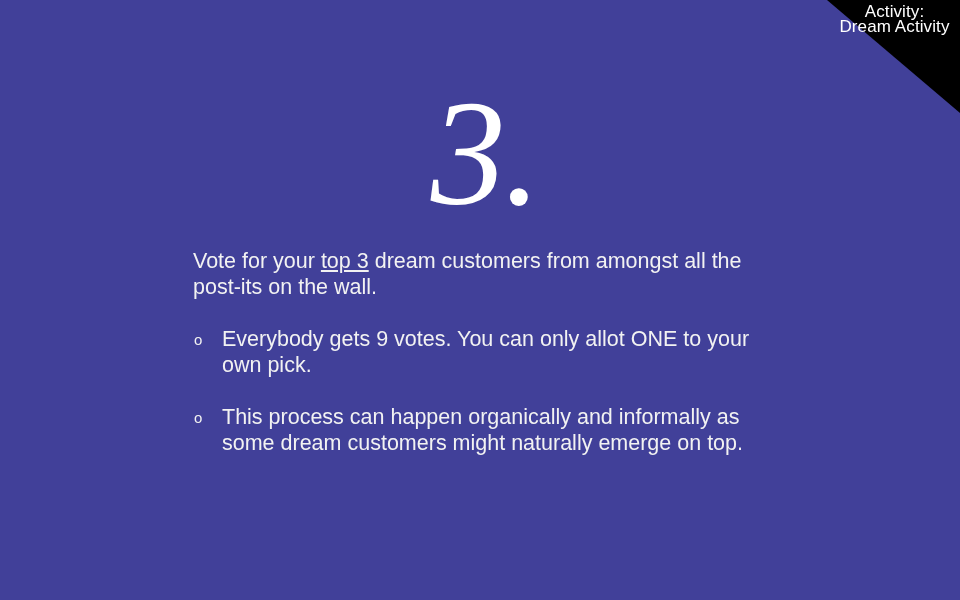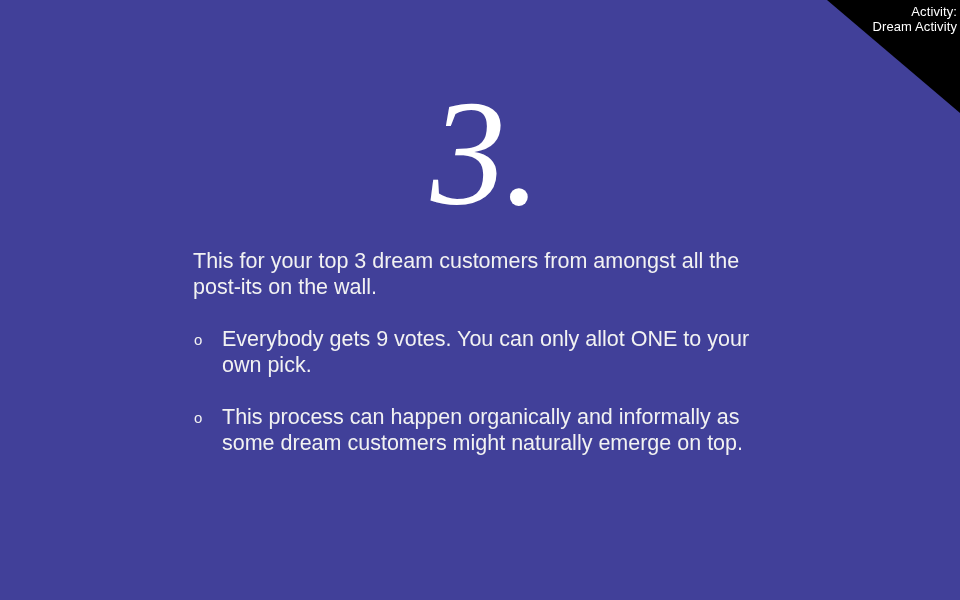--- a/index.html
+++ b/index.html
@@ -34,24 +34,24 @@
     inset: 0;
     width: 100%;
     height: 100%;
     display: block;
   }
   #corner-label {
     position: absolute;
     top: 4px;
     right: 3px;
     width: 125px;
-    text-align: right;
+    text-align: center;
     color: #ffffff;
     font-family: "Liberation Sans", sans-serif;
-    font-size: 13px;
+    font-size: 17px;
     line-height: 15px;
     letter-spacing: 0.1px;
     z-index: 6;
     white-space: nowrap;
   }
 
   
   #step-number {
     position: absolute;
     left: 0;
@@ -76,20 +76,21 @@
     width: 560px;
     color: #f2f2f2;
     font-family: "Liberation Sans", sans-serif;
     font-size: 21.5px;
     line-height: 25.5px;
   }
   #intro-paragraph {
     margin: 0;
   }
   .underlined {
+    text-decoration: underline;
     text-underline-offset: 2px;
   }
   #bullet-list {
     list-style: none;
     margin: 0;
     padding: 0;
   }
   #bullet-list .bullet-item {
     position: relative;
     padding-left: 29px;
@@ -119,21 +120,21 @@
   </div>
   <div id="corner-label">
     <div>Activity:</div>
     <div>Dream Activity</div>
   </div>
 
   <div id="step-number">3.</div>
 
   <div id="body-block">
 
-    <p id="intro-paragraph"><span>This for your </span><span class="underlined">top 3</span><span> dream customers from amongst all the post-its on the wall.</span></p>
+    <p id="intro-paragraph"><span>Vote for your </span><span class="underlined">top 3</span><span> dream customers from amongst all the post-its on the wall.</span></p>
 
     <ul id="bullet-list">
       <li class="bullet-item">
         <span class="bullet-marker">o</span>
         <span class="bullet-text">Everybody gets 9 votes. You can only allot ONE to your own pick.</span>
       </li>
       <li class="bullet-item">
         <span class="bullet-marker">o</span>
         <span class="bullet-text">This process can happen organically and informally as some dream customers might naturally emerge on top.</span>
       </li>

